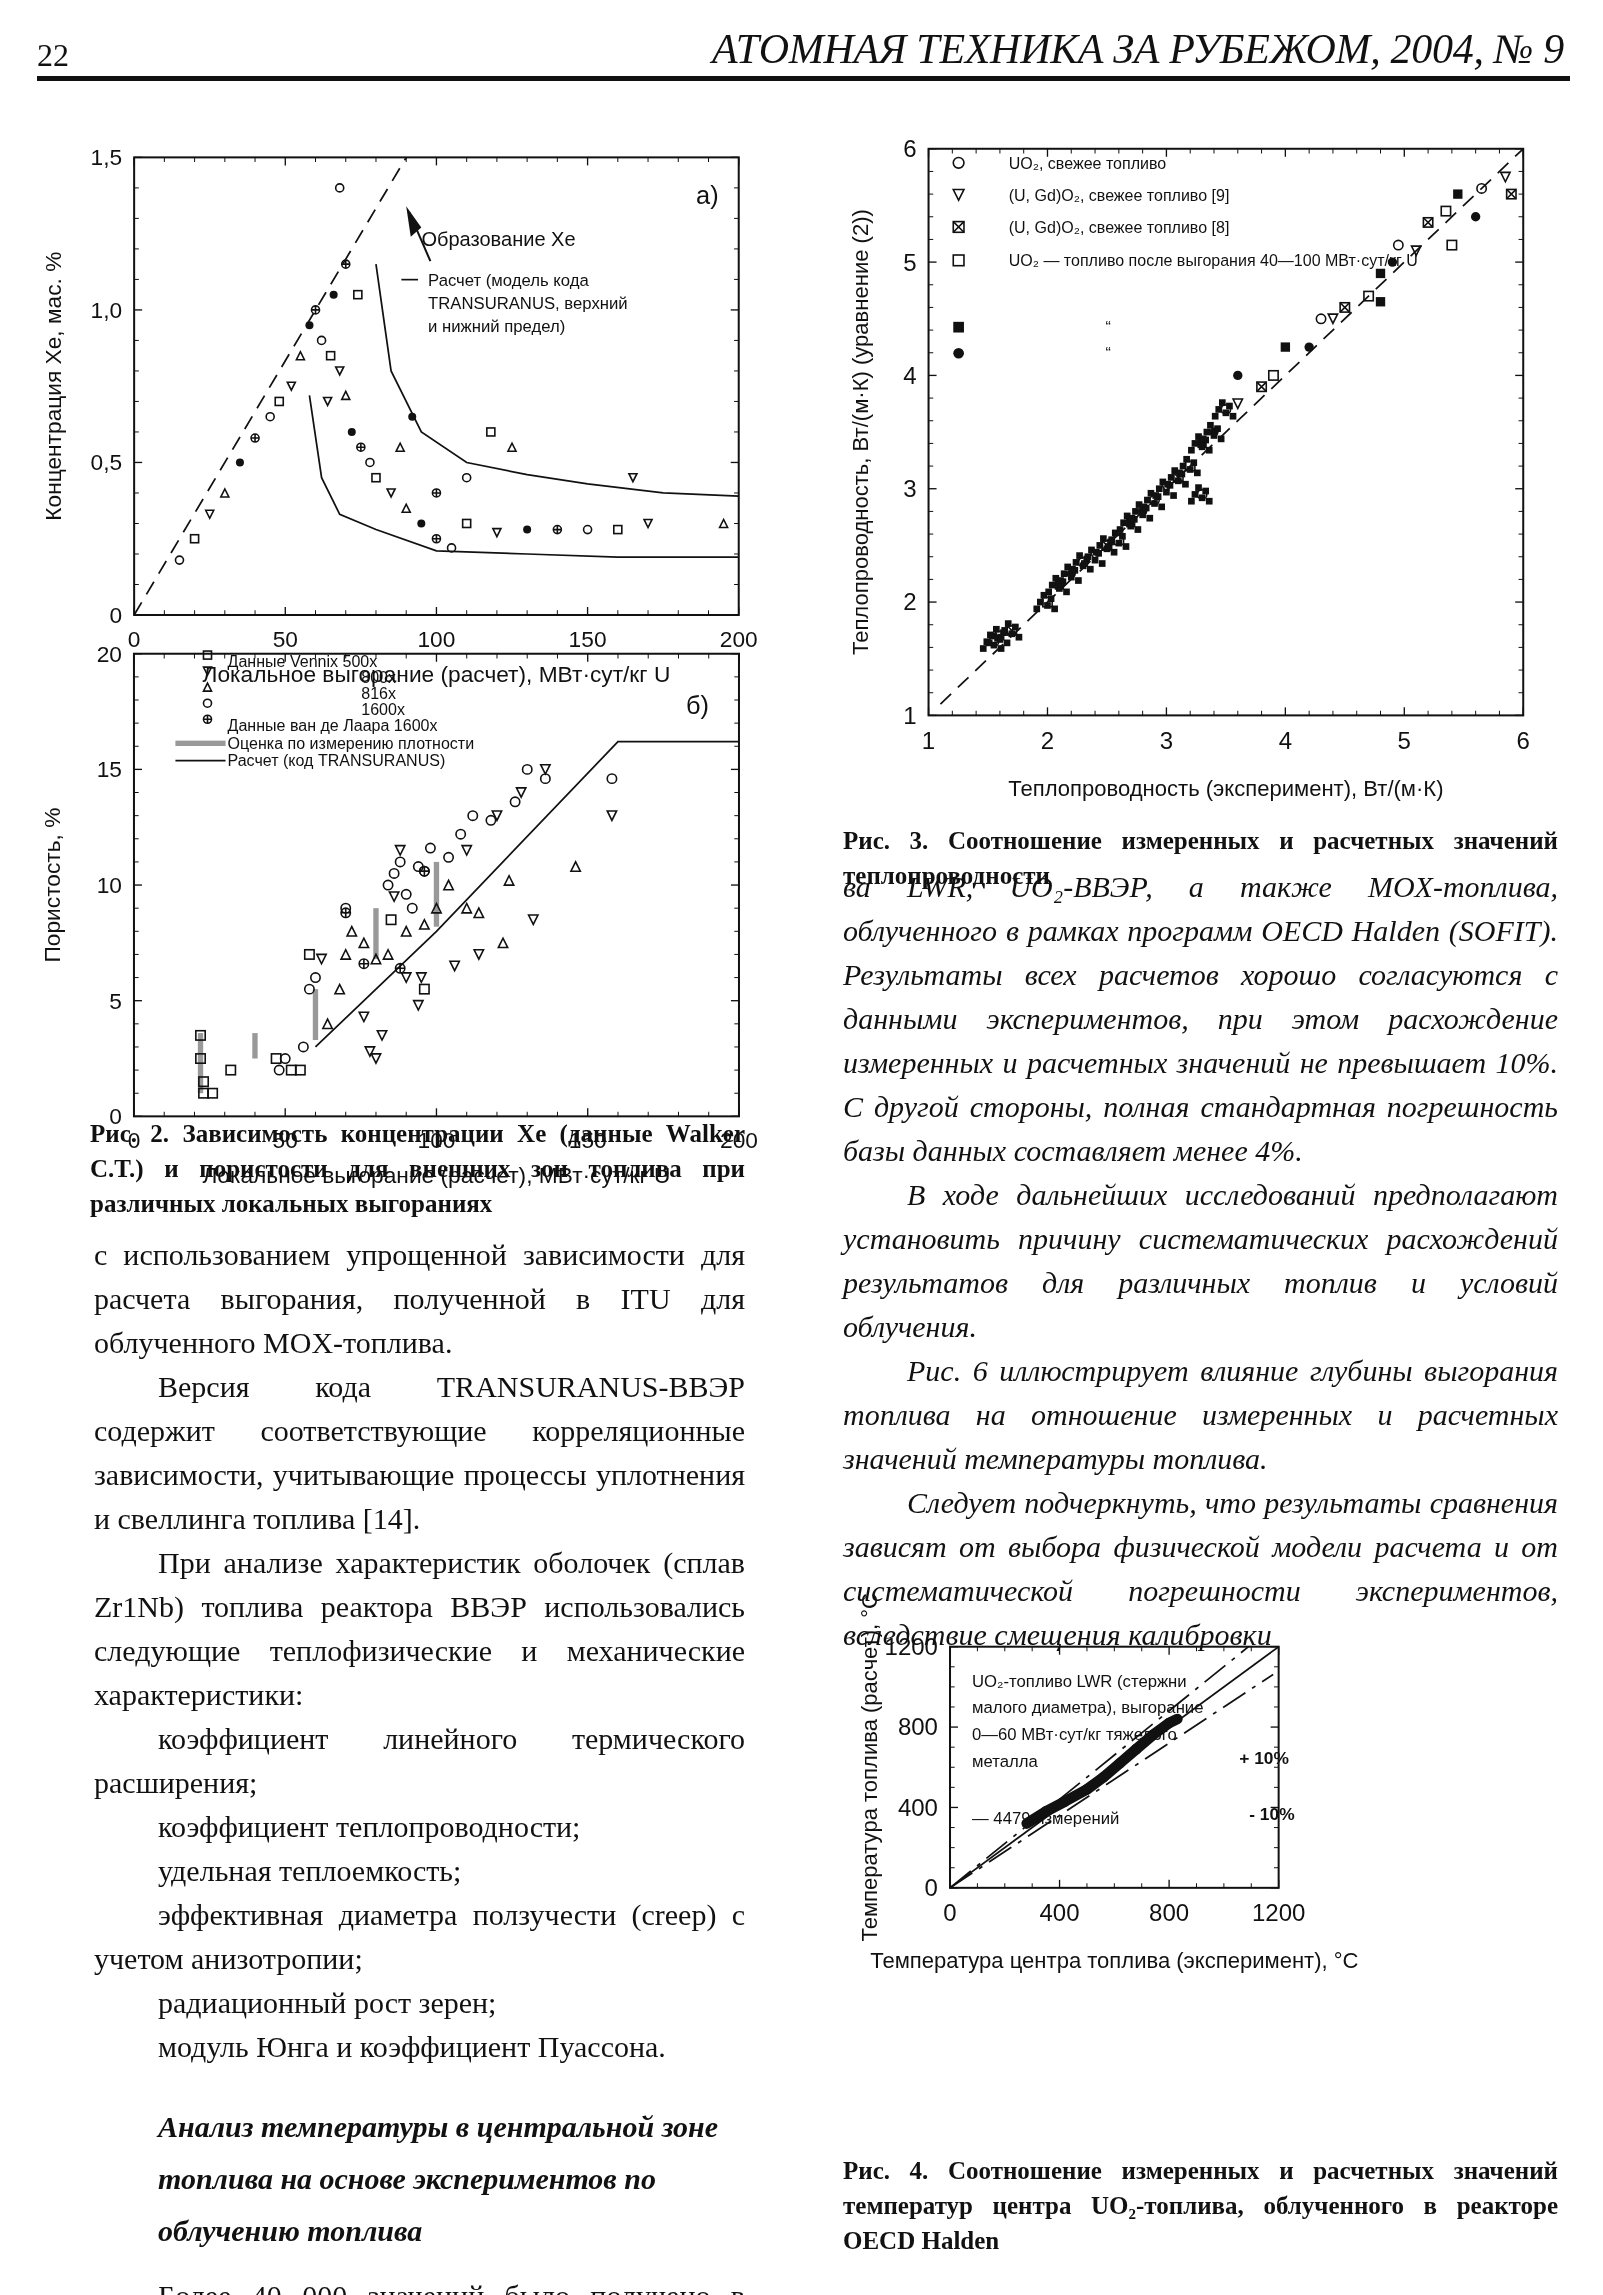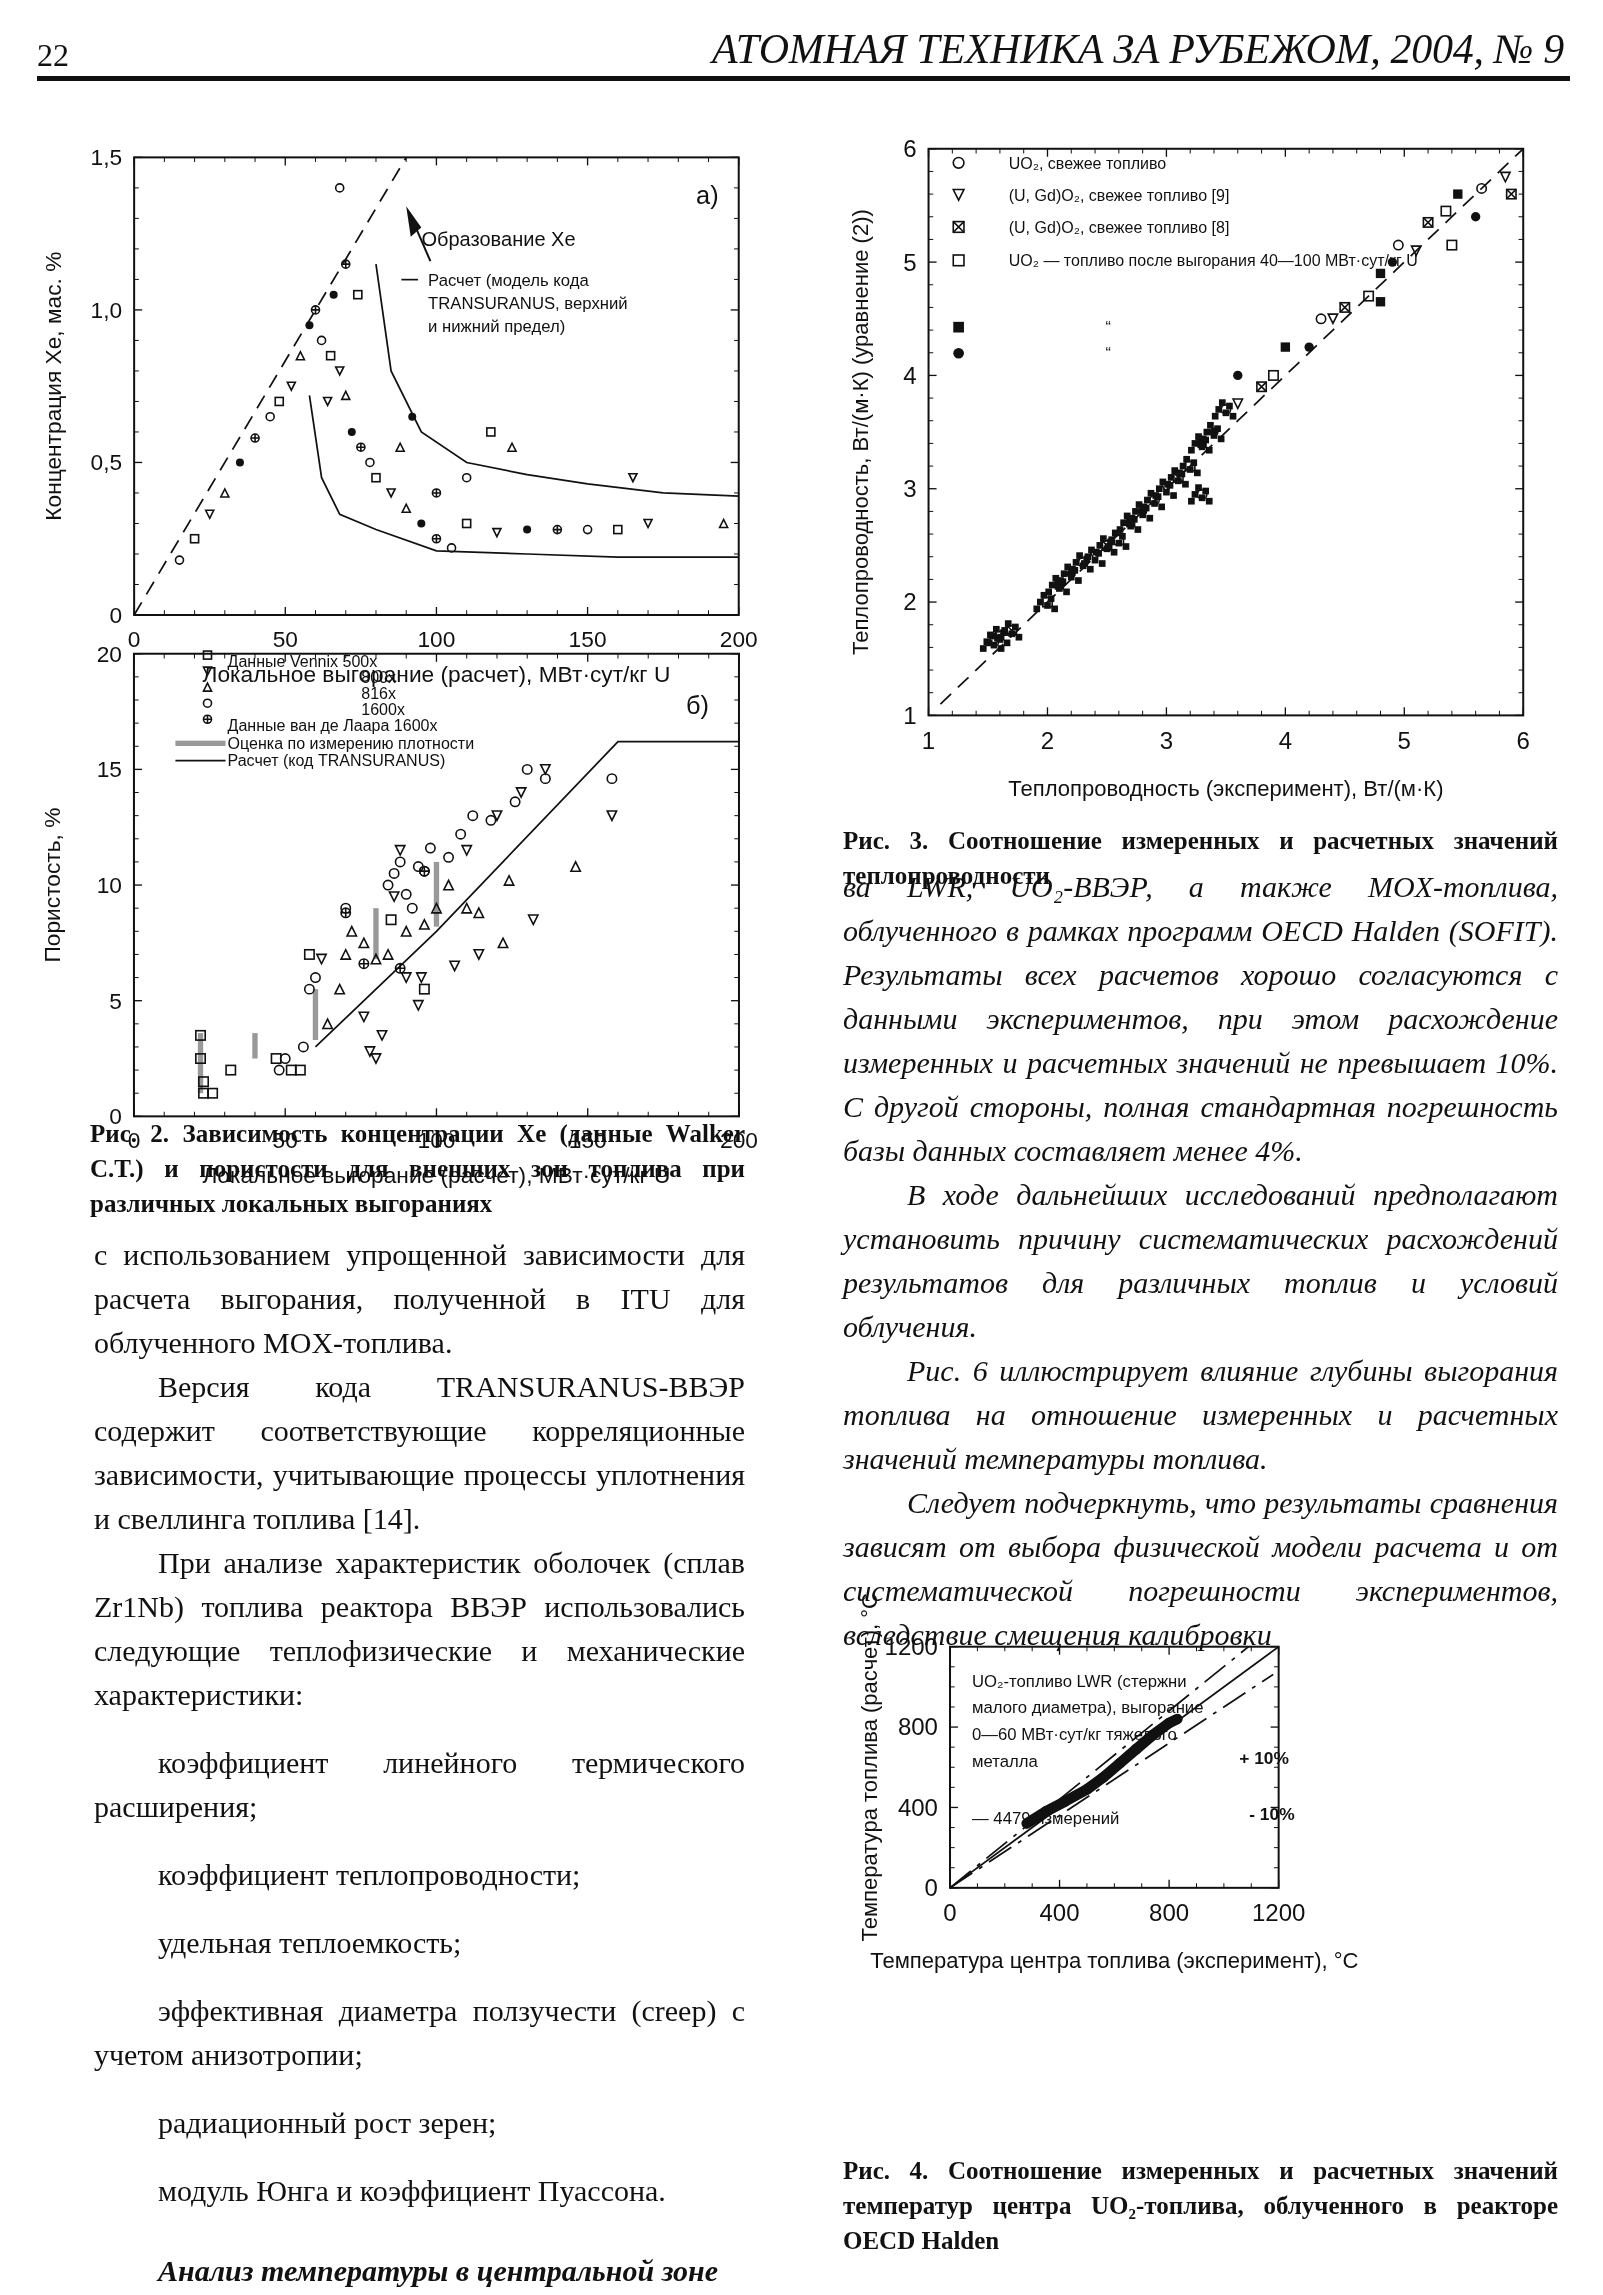--- a/index.html
+++ b/index.html
@@ -10,21 +10,21 @@
   .hdr-rule { position:absolute; left:37px; right:33px; top:76px; height:5.3px; background:#111; }
 
   .fig { position:absolute; }
   .fig svg { display:block; overflow:visible; }
   .fig text { font-family:"Liberation Sans", sans-serif; fill:#111; }
 
   .caption { position:absolute; font-weight:bold; font-size:25px; line-height:35px; text-align:justify; }
   .col-text { position:absolute; font-size:30px; line-height:44px; text-align:justify; }
   .col-text p { margin:0; }
   .col-text p.ind { text-indent:64px; }
-  .col-text p.item { text-indent:64px;margin-top:24px; }
+  .col-text p.item { text-indent:64px; }
   .heading { font-weight:bold; font-style:italic; padding-left:64px; margin:32px 0 17.4px 0 !important; text-align:left; line-height:52px; }
 </style>
 </head>
 <body>
 
 <div class="hdr-page">22</div>
 <div class="hdr-journal">АТОМНАЯ ТЕХНИКА ЗА РУБЕЖОМ, 2004, № 9</div>
 <div class="hdr-rule"></div>
 
 <div class="fig" id="fig2a" style="left:27px; top:134px;">

